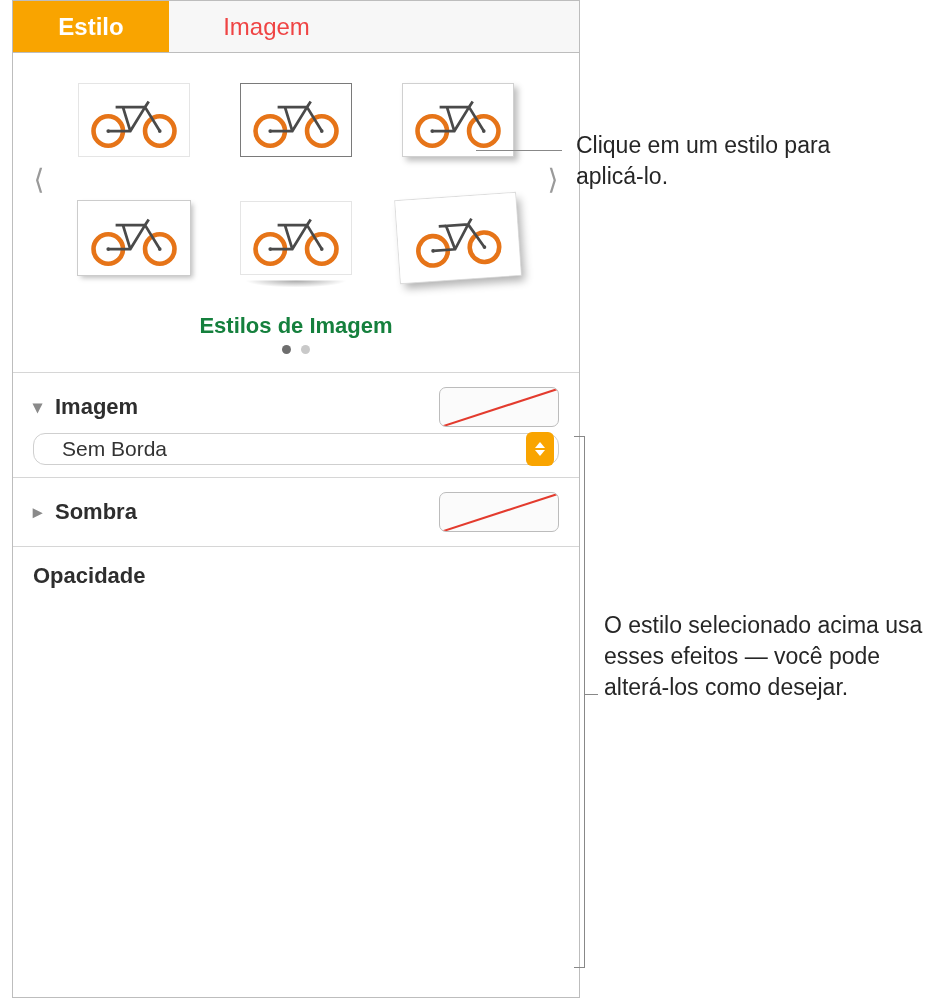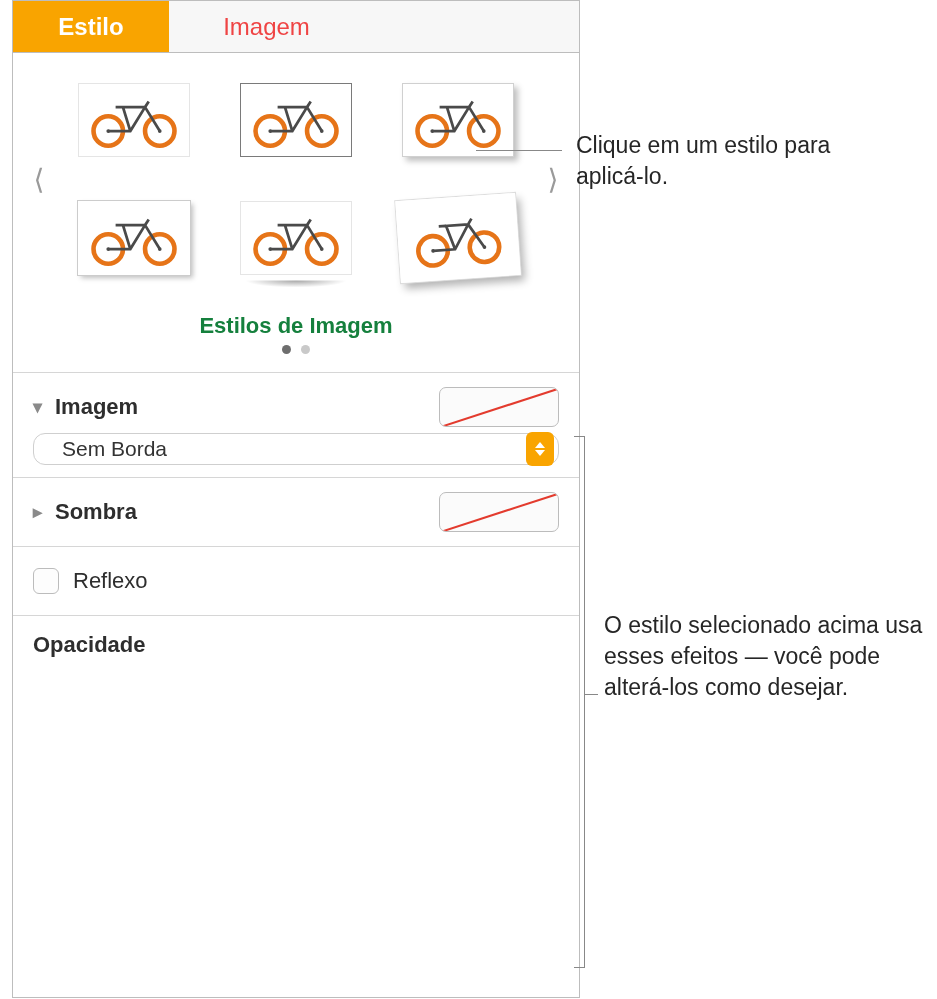--- a/index.html
+++ b/index.html
@@ -417,26 +417,20 @@
   <div class="section">
     <div class="sec-head">
       <div class="sec-title">
         <span class="disclosure">▸</span>
         <span>Sombra</span>
       </div>
       <div class="none-swatch"></div>
     </div>
   </div>
 
-  <div class="section">
-    <div class="checkbox-row">
-      <div class="checkbox"></div>
-      <span class="chk-label">Reflexo</span>
-    </div>
-  </div>
 
   <div class="section opacity-sec">
     <div class="sec-title" style="height:34px;">
       <span>Opacidade</span>
     </div>
   </div>
 
 </div>
 
 <div class="callout c1">

